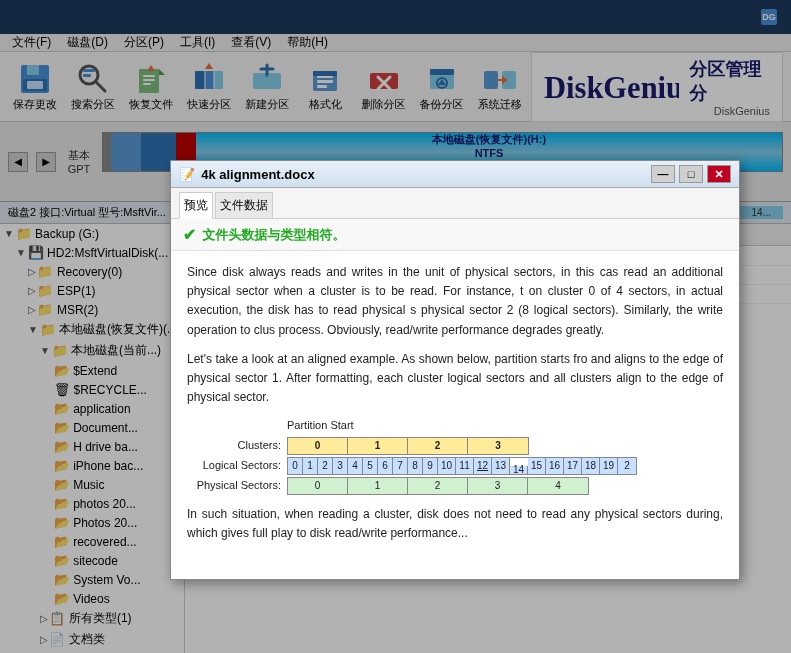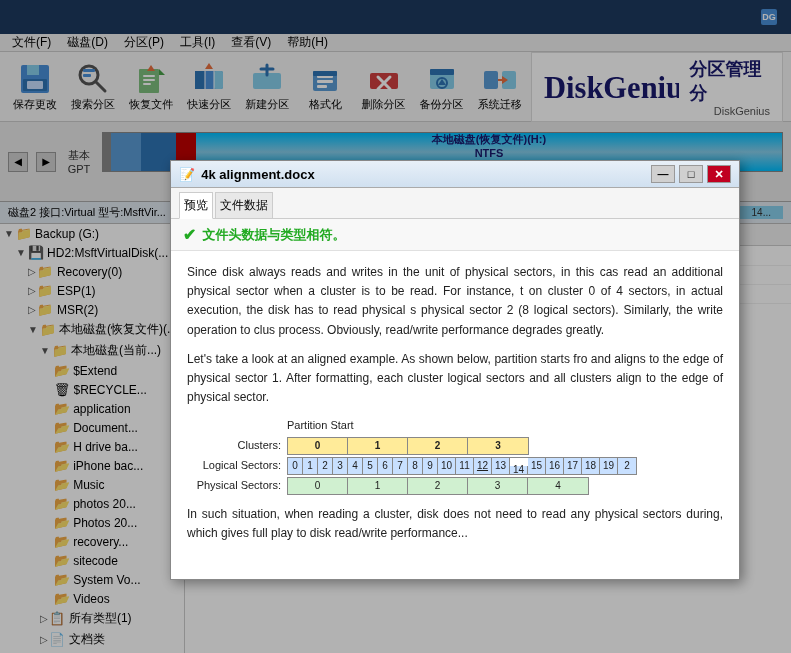--- a/index.html
+++ b/index.html
@@ -581,21 +581,21 @@
     <div class="tree-item">
       <span class="tree-indent" style="width:48px;"></span>
       <span class="tree-arrow"></span>
       <span class="folder-icon">📂</span>
       <span class="tree-item-label">Photos 20...</span>
     </div>
     <div class="tree-item">
       <span class="tree-indent" style="width:48px;"></span>
       <span class="tree-arrow"></span>
       <span class="folder-icon">📂</span>
-      <span class="tree-item-label">recovery...</span>
+      <span class="tree-item-label">recovered...</span>
     </div>
     <div class="tree-item">
       <span class="tree-indent" style="width:48px;"></span>
       <span class="tree-arrow"></span>
       <span class="folder-icon">📂</span>
       <span class="tree-item-label">sitecode</span>
     </div>
     <div class="tree-item">
       <span class="tree-indent" style="width:48px;"></span>
       <span class="tree-arrow"></span>

